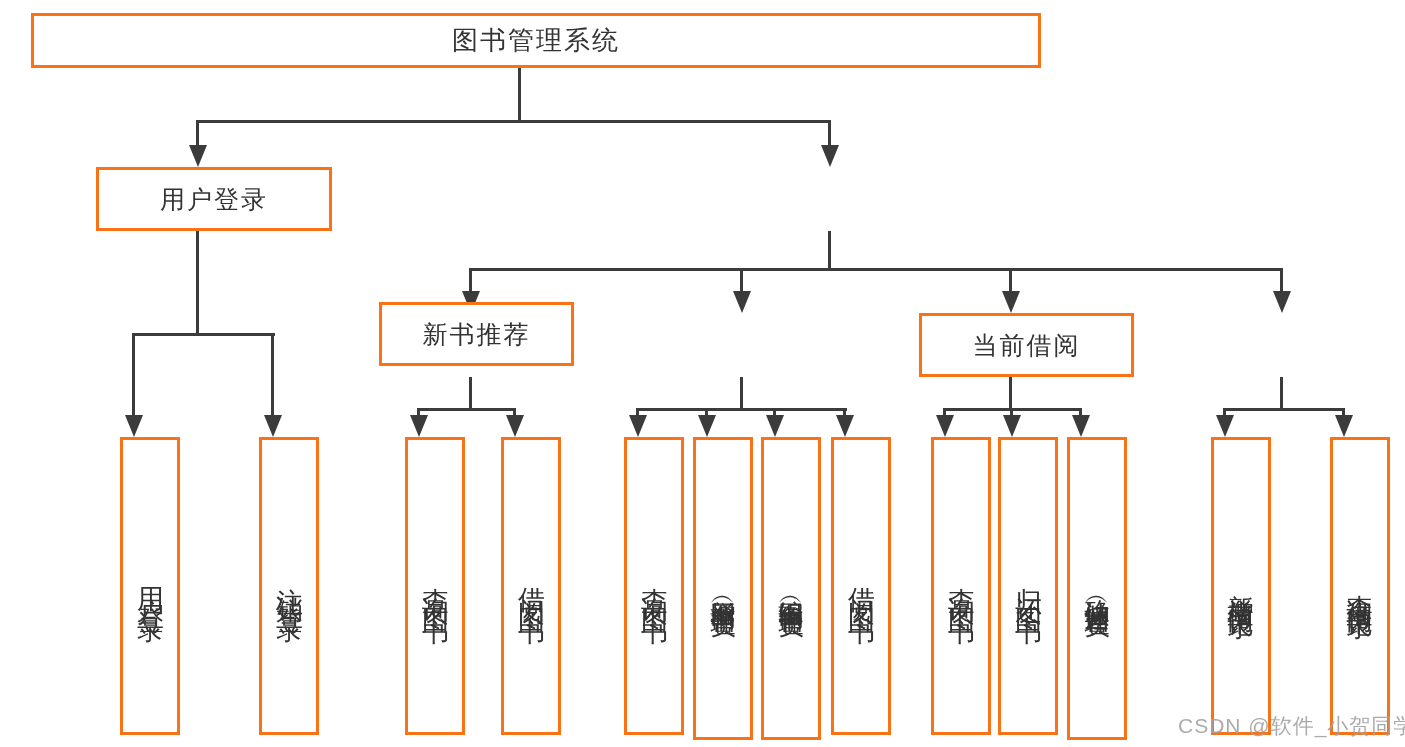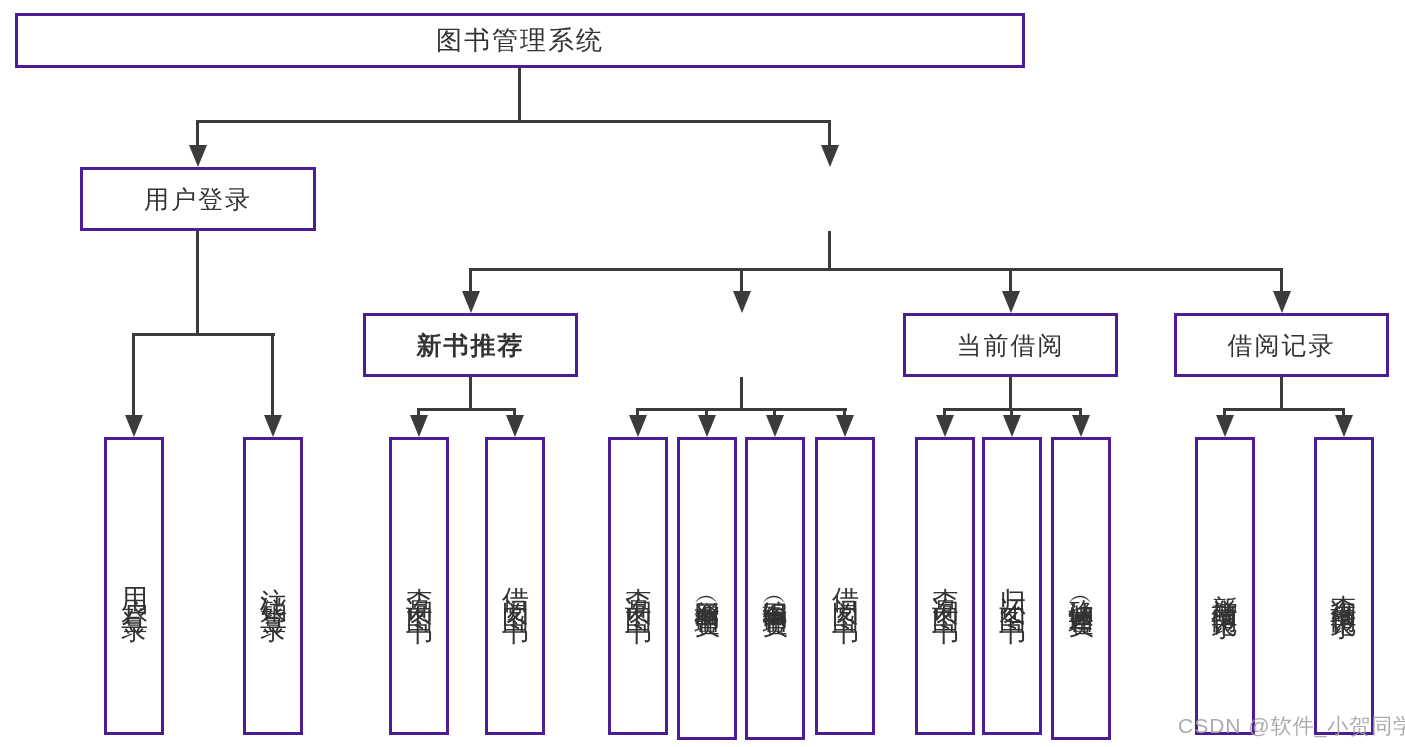--- a/index.html
+++ b/index.html
@@ -1,22 +1,22 @@
 <!DOCTYPE html>
 <html><head>
 <meta charset="utf-8">
 <style>
   html,body{margin:0;padding:0;background:#ffffff;}
   #stage{
     position:relative;width:1405px;height:747px;background:#ffffff;overflow:hidden;
     font-family:"Liberation Sans","DejaVu Sans",sans-serif;color:#333333;
   }
   .box{
-    position:absolute;box-sizing:border-box;border:3px solid #4c1d95;background:#ffffff;
-    display:flex;align-items:center;justify-content:center;color:#333333;
+    position:absolute;box-sizing:border-box;border:3px solid #f97316;background:#ffffff;
+    display:flex;align-items:center;justify-content:center;color:#333333;margin-left:16px;
   }
   .hlabel{font-size:25px;letter-spacing:2px;white-space:nowrap;}
   .root-label{font-size:26px;letter-spacing:2px;}
   .vbox{
     writing-mode:vertical-rl;text-orientation:mixed;
     font-size:27px;line-height:1;white-space:nowrap;
   }
   .ls10{letter-spacing:10px;}
   .ls4{letter-spacing:4px;font-size:26px;}
   .ls1{letter-spacing:2px;font-size:25px;}
@@ -64,28 +64,25 @@
   <div class="line hl" style="left:469px;top:268px;width:813px;"></div>
   <div class="line vl" style="left:469px;top:268px;height:25px;"></div>
   <div class="arrow" style="left:462px;top:291px;"></div>
   <div class="line vl" style="left:740px;top:268px;height:25px;"></div>
   <div class="arrow" style="left:733px;top:291px;"></div>
   <div class="line vl" style="left:1009px;top:268px;height:25px;"></div>
   <div class="arrow" style="left:1002px;top:291px;"></div>
   <div class="line vl" style="left:1280px;top:268px;height:25px;"></div>
   <div class="arrow" style="left:1273px;top:291px;"></div>
 
-  <div class="box" style="left:363px;top:313px;width:215px;height:64px;font-weight:bold;">
+  <div class="box" style="left:363px;top:302px;width:195px;height:64px;">
     <span class="hlabel">新书推荐</span>
   </div>
   <div class="box" style="left:903px;top:313px;width:215px;height:64px;">
     <span class="hlabel">当前借阅</span>
-  </div>
-  <div class="box" style="left:1174px;top:313px;width:215px;height:64px;">
-    <span class="hlabel">借阅记录</span>
   </div>
 
   <div class="line vl" style="left:469px;top:377px;height:34px;"></div>
   <div class="line hl" style="left:418px;top:408px;width:98px;"></div>
   <div class="line vl" style="left:417px;top:408px;height:10px;"></div>
   <div class="arrow" style="left:410px;top:415px;"></div>
   <div class="line vl" style="left:513px;top:408px;height:10px;"></div>
   <div class="arrow" style="left:506px;top:415px;"></div>
 
   <div class="line vl" style="left:740px;top:377px;height:34px;"></div>

